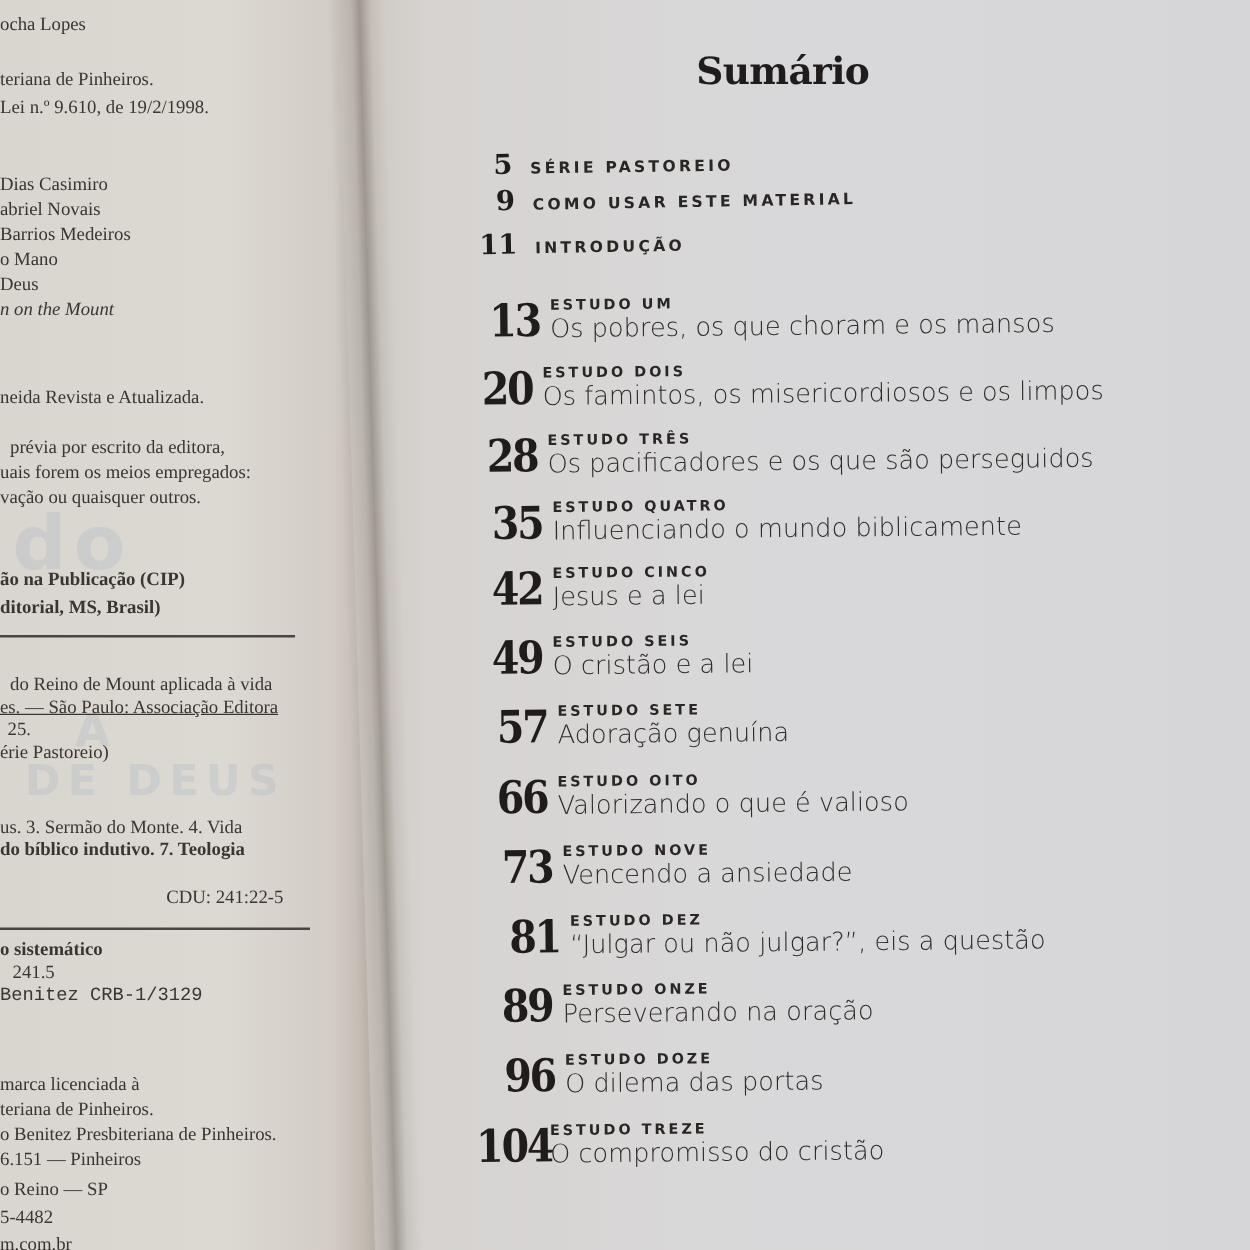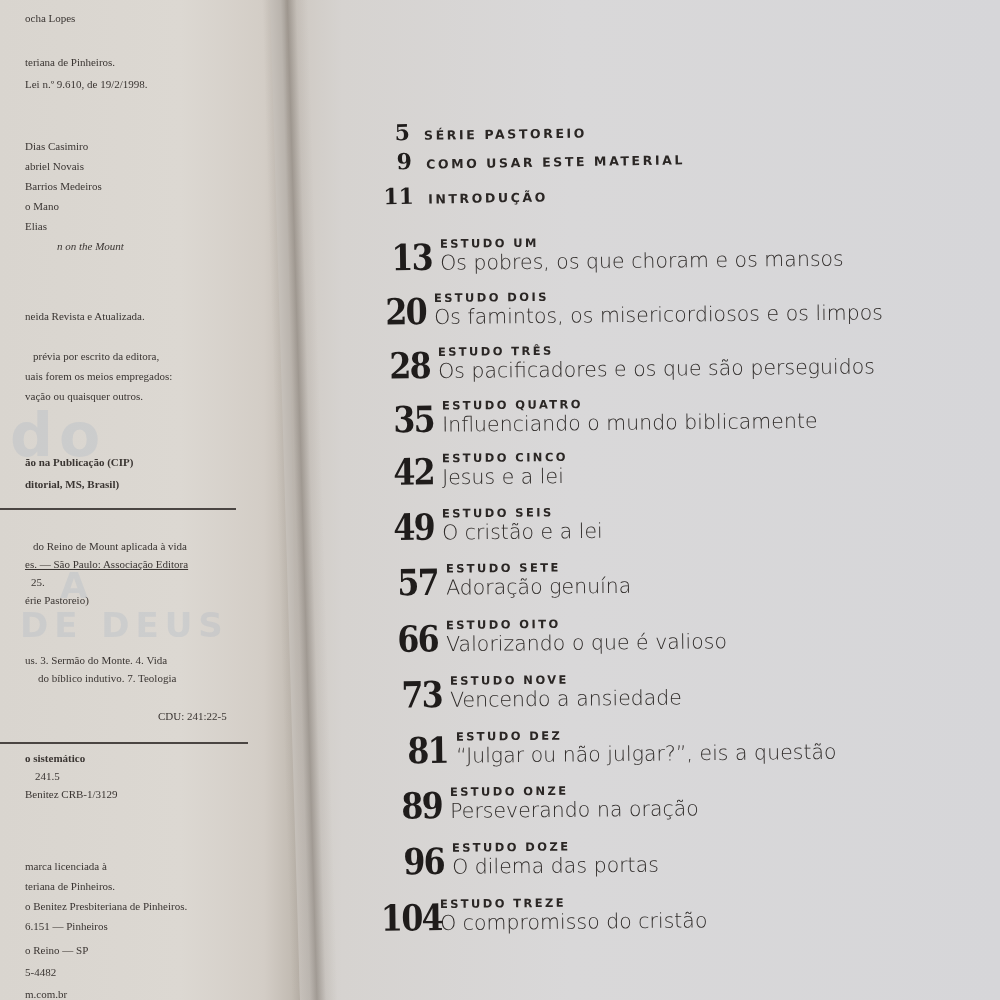--- a/index.html
+++ b/index.html
@@ -25,26 +25,25 @@
       background: linear-gradient(90deg, #cdc7c0 0%, #d6d3d0 8%, #d9d8d9 40%, #d6d6d9 100%);
       clip-path: polygon(0 0, 715px 0, 715px 1000px, 15px 1000px);
     }
     .watermark {
       position: absolute; color: rgba(140,160,190,0.18); font-weight: bold;
       font-family: "DejaVu Sans", sans-serif; letter-spacing: 6px;
     }
 
     
     .lp-line {
-      position: absolute; font-size: 11px; white-space: nowrap; color: #3a3532;
+      position: absolute; font-size: 15px; white-space: nowrap; color: #3a3532;
       font-family: "Liberation Serif", serif;
-      margin-left: 25px;
     }
     .lp-bold { font-weight: bold; }
-    .lp-italic { font-style: italic; padding-left: 32px; }
+    .lp-italic { font-style: italic; }
     .lp-rule { position: absolute; height: 1.5px; background: #4a4542; }
 
     
     .toc-title {
       position: absolute; left: 557px; top: 40px; font-size: 30px; font-weight: bold;
       font-family: "DejaVu Serif", serif; color: #1f1c1b; letter-spacing: -0.5px;
     }
     .front-item { position: absolute; display: flex; align-items: baseline; }
     .front-num {
       font-family: "DejaVu Serif", serif; font-weight: bold; font-size: 22px;
@@ -81,52 +80,53 @@
     <div class="watermark" style="left:60px;top:565px;font-size:36px;">A</div>
     <div class="watermark" style="left:20px;top:605px;font-size:34px;">DE DEUS</div>
     <div id="left-lines">
         <div class="lp-line" style="left: 0px; top: 12px;">ocha Lopes</div>
         <div class="lp-line" style="left: 0px; top: 56px;">teriana de Pinheiros.</div>
         <div class="lp-line" style="left: 0px; top: 78px;">Lei n.º 9.610, de 19/2/1998.</div>
         <div class="lp-line" style="left: 0px; top: 140px;">Dias Casimiro</div>
         <div class="lp-line" style="left: 0px; top: 160px;">abriel Novais</div>
         <div class="lp-line" style="left: 0px; top: 180px;">Barrios Medeiros</div>
         <div class="lp-line" style="left: 0px; top: 200px; text-align: right;">o Mano</div>
-        <div class="lp-line" style="left: 0px; top: 220px;">Elias</div>
+        <div class="lp-line" style="left: 0px; top: 220px;">Deus</div>
         <div class="lp-line lp-italic" style="left: 0px; top: 240px;">n on the Mount</div>
         <div class="lp-line" style="left: 0px; top: 310px;">neida Revista e Atualizada.</div>
         <div class="lp-line" style="left: 8px; top: 350px;">prévia por escrito da editora,</div>
         <div class="lp-line" style="left: 0px; top: 370px;">uais forem os meios empregados:</div>
         <div class="lp-line" style="left: 0px; top: 390px;">vação ou quaisquer outros.</div>
         <div class="lp-line lp-bold" style="left: 0px; top: 456px;">ão na Publicação (CIP)</div>
         <div class="lp-line lp-bold" style="left: 0px; top: 478px;">ditorial, MS, Brasil)</div>
         <div class="lp-line" style="left: 8px; top: 540px;">do Reino de Mount aplicada à vida</div>
         <div class="lp-line" style="left: 0px; top: 558px; text-decoration: underline;">es. — São Paulo: Associação Editora</div>
         <div class="lp-line" style="left: 6px; top: 576px;">25.</div>
         <div class="lp-line" style="left: 0px; top: 594px;">érie Pastoreio)</div>
         <div class="lp-line" style="left: 0px; top: 654px;">us. 3. Sermão do Monte. 4. Vida</div>
-        <div class="lp-line" style="left: 13px; top: 672px;">do bíblico indutivo. 7. Teologia</div>
+        <div class="lp-line" style="left: 0px; top: 672px; font-weight: bold;">do bíblico indutivo. 7. Teologia</div>
         <div class="lp-line" style="left: 133px; top: 710px;">CDU: 241:22-5</div>
         <div class="lp-line lp-bold" style="left: 0px; top: 752px;">o sistemático</div>
         <div class="lp-line" style="left: 10px; top: 770px;">241.5</div>
-        <div class="lp-line" style="left: 0px; top: 788px;">Benitez CRB-1/3129</div>
+        <div class="lp-line" style="left: 0px; top: 788px; font-family: Liberation Mono, monospace;">Benitez CRB-1/3129</div>
         <div class="lp-line" style="left: 0px; top: 860px;">marca licenciada à</div>
         <div class="lp-line" style="left: 0px; top: 880px;">teriana de Pinheiros.</div>
         <div class="lp-line" style="left: 0px; top: 900px;">o Benitez Presbiteriana de Pinheiros.</div>
         <div class="lp-line" style="left: 0px; top: 920px;">6.151 — Pinheiros</div>
         <div class="lp-line" style="left: 0px; top: 944px;">o Reino — SP</div>
         <div class="lp-line" style="left: 0px; top: 966px;">5-4482</div>
         <div class="lp-line" style="left: 0px; top: 988px;">m.com.br</div>
         <div class="lp-rule" style="left: 0px; top: 508px; width: 236px;"></div>
         <div class="lp-rule" style="left: 0px; top: 742px; width: 248px;"></div>
       </div>
   </div>
   <div class="page-right"></div>
   <div class="gutter"></div>
 
+  <div class="toc-title">Sumário</div>
   <div id="front-matter">
       <div class="front-item" style="left: 370px; top: 118px; transform: rotate(-0.8deg);">
         <span class="front-num">5</span>
         <span class="front-label">SÉRIE PASTOREIO</span>
       </div>
       <div class="front-item" style="left: 372px; top: 146px; transform: rotate(-1deg);">
         <span class="front-num">9</span>
         <span class="front-label">COMO USAR ESTE MATERIAL</span>
       </div>
       <div class="front-item" style="left: 374px; top: 182px; transform: rotate(-1deg);">

